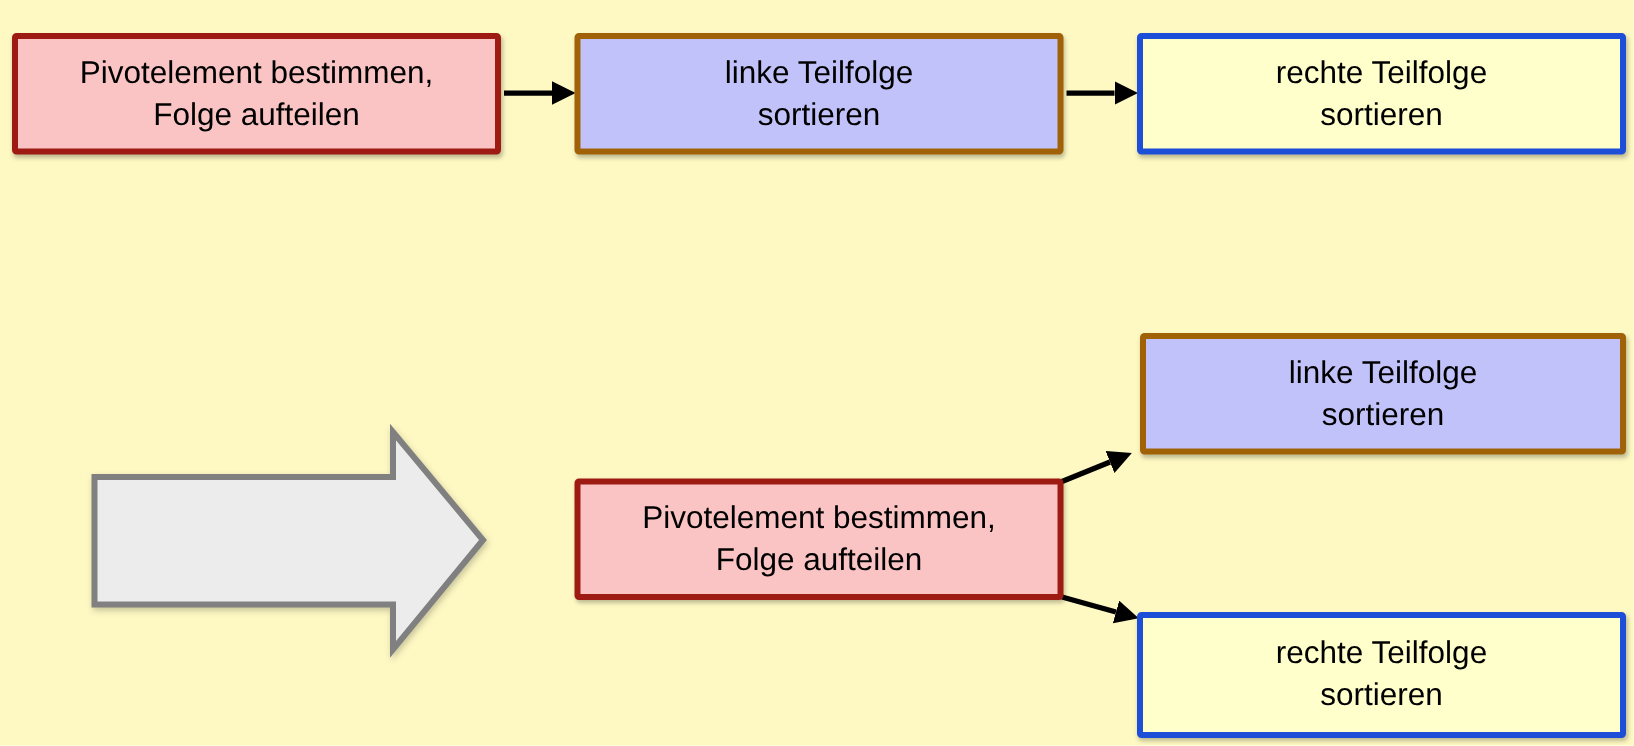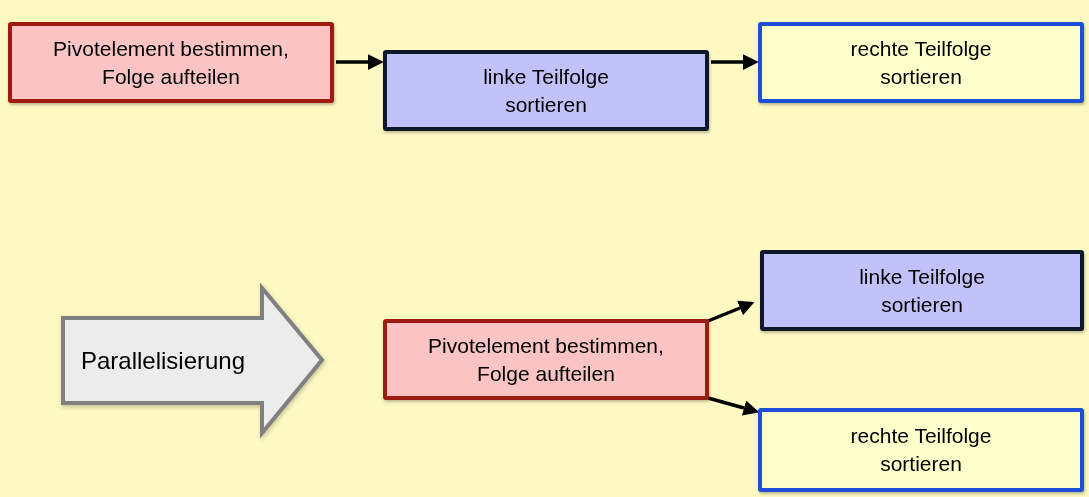--- a/index.html
+++ b/index.html
@@ -39,21 +39,21 @@
     text-align: center;
     font-size: 21px;
     line-height: 28px;
     color: #000000;
     white-space: pre-line;
     border-radius: 3px;
     box-shadow: 1px 2px 3px rgba(0,0,0,0.25);
   }
 
   .node-red    { background: #fbc4c4; border: 4px solid #9e1b13; }
-  .node-blue   { background: #c2c2fa; border: 4px solid #0f172a; margin-top: 28px; }
+  .node-blue   { background: #c2c2fa; border: 4px solid #a16207; }
   .node-yellow { background: #ffffcb; border: 4px solid #1d4ed8; }
 
   .n-top-red    { left: 8px;   top: 22px;  width: 326px; height: 81px; }
   .n-top-blue   { left: 383px; top: 22px;  width: 326px; height: 81px; }
   .n-top-yellow { left: 758px; top: 22px;  width: 326px; height: 81px; }
   .n-bot-red    { left: 383px; top: 319px; width: 326px; height: 81px; }
   .n-bot-blue   { left: 760px; top: 222px; width: 324px; height: 81px; }
   .n-bot-yellow { left: 758px; top: 408px; width: 326px; height: 84px; }
 
   .block-arrow-label {
@@ -96,21 +96,20 @@
   <div class="node node-blue n-top-blue">
     <span>linke Teilfolge
 sortieren</span>
   </div>
 
   <div class="node node-yellow n-top-yellow">
     <span>rechte Teilfolge
 sortieren</span>
   </div>
 
-  <div class="block-arrow-label">Parallelisierung</div>
 
   <div class="node node-red n-bot-red">
     <span>Pivotelement bestimmen,
 Folge aufteilen</span>
   </div>
 
   <div class="node node-blue n-bot-blue">
     <span>linke Teilfolge
 sortieren</span>
   </div>

